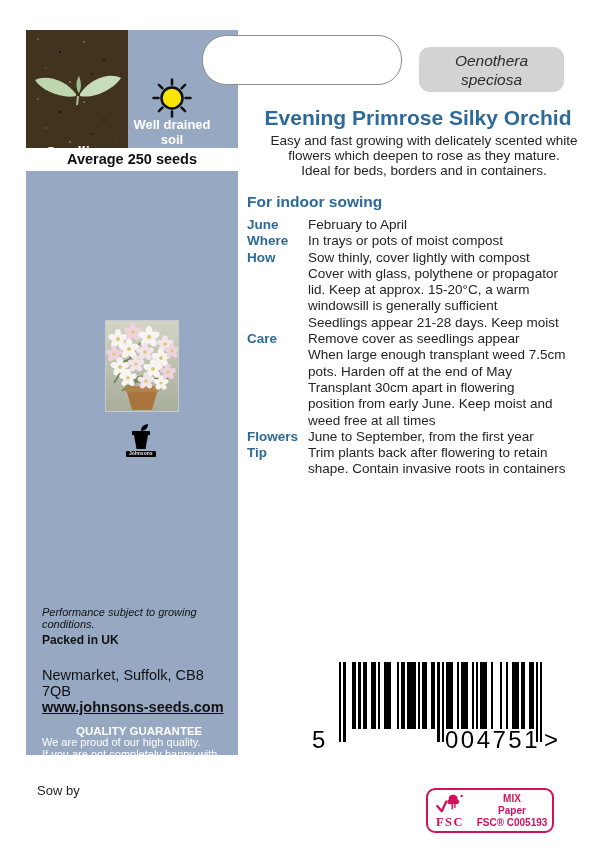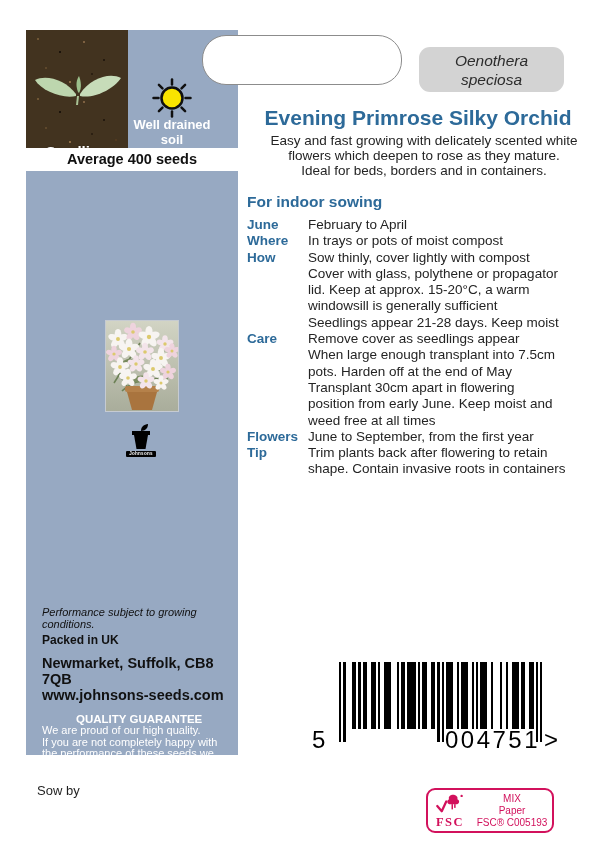--- a/index.html
+++ b/index.html
@@ -30,22 +30,22 @@
   .avg-strip{position:absolute;left:0;top:118px;width:212px;height:23px;background:#fff;
     text-align:center;font-weight:bold;font-size:14.5px;line-height:23px;color:#111;}
   .flower-photo{position:absolute;left:79px;top:290px;width:72px;height:90px;border:1px solid #c6cbd2;background:#c6c9b8;}
   .brand-logo{position:absolute;left:94px;top:394px;width:42px;text-align:center;}
   .brand-logo svg{display:block;margin:0 auto;}
   .brand-bar{margin:1px auto 0;width:30px;background:#000;color:#fff;font-size:4.5px;
     line-height:6px;border-radius:1px;font-weight:bold;letter-spacing:.3px;}
   .panel-text{position:absolute;left:16px;top:576px;width:186px;}
   .perf-note{font-style:italic;font-size:11px;color:#111;margin-bottom:3px;}
   .packed{font-weight:bold;font-size:12px;color:#111;}
-  .addr{font-weight:bold;font-size:14.5px;line-height:16px;color:#111;margin-top:8px;}
-  .web{font-weight:bold;font-size:14.5px;line-height:16px;color:#111;}
+  .addr{font-weight:normal;font-size:14.5px;line-height:16px;color:#111;margin-top:20px;}
+  .web{font-weight:bold;font-size:14.5px;line-height:16px;color:#111;text-decoration:underline;}
   .qg-head{margin-top:10px;color:#fff;font-weight:bold;font-size:11.5px;line-height:12px;margin-left:34px;}
   .qg-line{color:#fff;font-size:11px;line-height:11.6px;}
   
   .capsule{position:absolute;left:202px;top:35px;width:198px;height:48px;background:#fff;
     border:1px solid #8c8c8c;border-radius:24px;z-index:3;}
   .botanical-pill{position:absolute;left:419px;top:47px;width:145px;height:45px;background:#d3d3d3;
     border-radius:11px;text-align:center;font-style:italic;font-size:15.5px;line-height:19px;
     color:#2c2c2c;padding-top:4px;box-sizing:border-box;}
   
   .title{position:absolute;left:238px;top:106px;width:360px;margin:0;text-align:center;
@@ -67,21 +67,21 @@
   .bc-left{left:2px;width:97px;text-align:center;letter-spacing:2.5px;}
   .bc-right{left:105px;width:97px;text-align:center;letter-spacing:2.5px;}
   .bc-end{left:205px;}
   
   .sow-by{position:absolute;left:37px;top:783px;font-size:13px;color:#1f1f1f;}
   .fsc-label{position:absolute;left:426px;top:788px;width:128px;height:45px;border:2px solid #d2115c;
     border-radius:9px;display:flex;box-sizing:border-box;color:#d2115c;}
   .fsc-left{width:44px;flex:none;text-align:center;padding-top:3px;}
   .fsc-word{font-family:"Liberation Serif",serif;font-weight:bold;font-size:12.5px;
     letter-spacing:1.5px;line-height:13px;margin-top:-1px;}
-  .fsc-right{flex:1;text-align:center;padding-top:3px;font-weight:normal;font-size:10px;line-height:12.2px;}
+  .fsc-right{flex:1;text-align:center;padding-top:3px;font-weight:bold;font-size:10px;line-height:12.2px;}
 </style>
 </head>
 <body>
 
 <div class="page">
 
   <div class="blue-panel">
 
     <div class="seedling-photo">
       <svg width="102" height="118" viewBox="0 0 102 118">
@@ -106,21 +106,21 @@
           <line x1="0" y1="-13.5" x2="0" y2="-18.5" transform="rotate(315)"></line>
         </g>
         <circle r="10.5" fill="#f8e400" stroke="#101010" stroke-width="2.5"></circle>
       </svg>
       <div class="soil-text">
         <div>Well drained</div>
         <div>soil</div>
       </div>
     </div>
 
-    <div class="avg-strip">Average 400 seeds</div>
+    <div class="avg-strip">Average 250 seeds</div>
 
     <div class="flower-photo">
       <svg width="72" height="90" viewBox="0 0 72 90">
         <defs>
           <linearGradient id="bgG" x1="0" y1="0" x2="0" y2="1">
             <stop offset="0" stop-color="#d2d4c4"></stop>
               <stop offset="1" stop-color="#a9ad9b"></stop>
           </linearGradient>
           <g id="fl">
             <g fill="currentColor">
@@ -221,21 +221,21 @@
         <div>Cover with glass, polythene or propagator</div>
         <div>lid. Keep at approx. 15-20°C, a warm</div>
         <div>windowsill is generally sufficient</div>
         <div>Seedlings appear 21-28 days. Keep moist</div>
       </div>
     </div>
     <div class="s-row">
       <div class="s-label">Care</div>
       <div class="s-lines">
         <div>Remove cover as seedlings appear</div>
-        <div>When large enough transplant into 7.5cm</div>
+        <div>When large enough transplant weed 7.5cm</div>
         <div>pots. Harden off at the end of May</div>
         <div>Transplant 30cm apart in flowering</div>
         <div>position from early June. Keep moist and</div>
         <div>weed free at all times</div>
       </div>
     </div>
     <div class="s-row">
       <div class="s-label">Flowers</div>
       <div class="s-lines">
           <div>June to September, from the first year</div>

